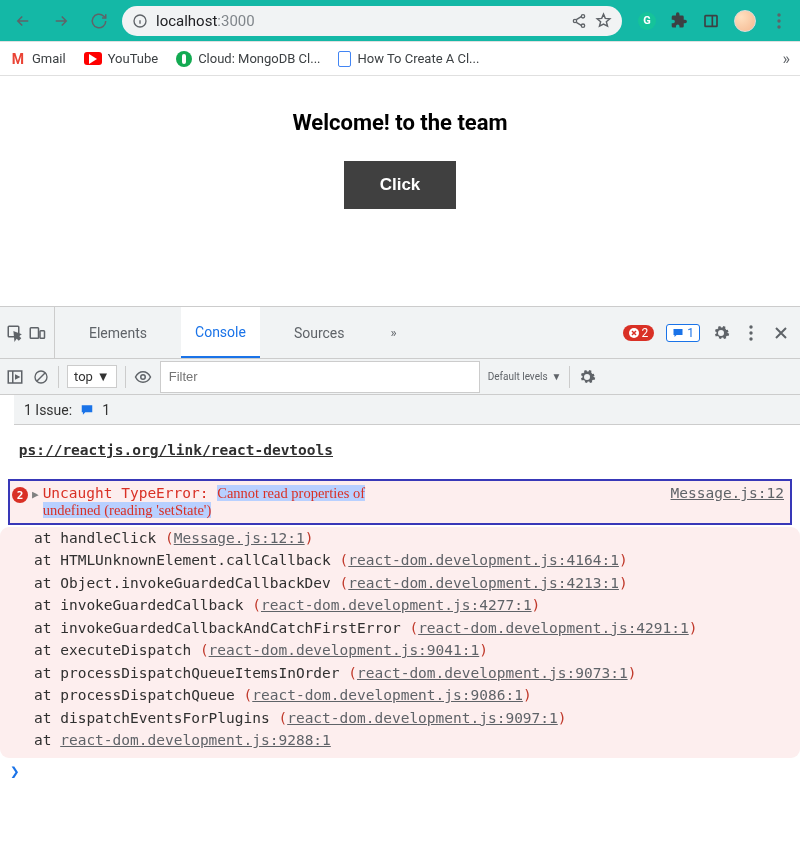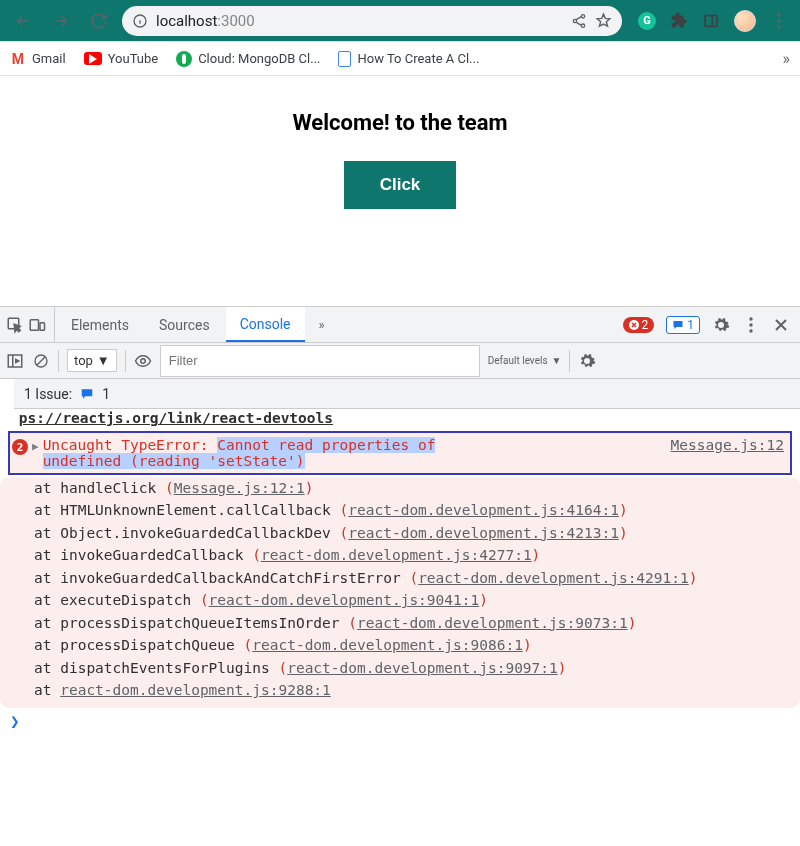--- a/index.html
+++ b/index.html
@@ -13,21 +13,21 @@
     overflow: hidden;
     background: #fff;
   }
   
   .toolbar {
     height: 42px;
     display: flex;
     align-items: center;
     padding: 0 8px;
     gap: 8px;
-    background: #0f766e;
+    background: #14b8a6;
     border-bottom: 1px solid #e0e0e0;
   }
   .nav-btn {
     width: 30px; height: 30px;
     display: flex; align-items: center; justify-content: center;
     border-radius: 50%;
     color: #5f6368;
   }
   .addr-wrap {
     flex: 1;
@@ -72,37 +72,37 @@
   .page {
     height: 230px;
     display:flex;
     flex-direction:column;
     align-items:center;
     padding-top: 34px;
     background:#fff;
   }
   .page h1 { font-size: 22px; font-weight: 700; margin: 0 0 26px; color:#000;}
   .click-btn {
-    background: #0f766e;
+    background: #404040;
     color: #fff;
     font-size: 17px;
     font-weight: 600;
     padding: 14px 36px;
     border: none;
   }
 
   
   .dt { border-top: 1px solid #ccc; height: 540px; display:flex; flex-direction:column; background:#fff;}
   .dt-tabs {
-    height: 36px;
+    height: 52px;
     display:flex; align-items:center;
     border-bottom: 1px solid #ccc;
     background:#f1f3f4;
     padding: 0 6px;
-    gap: 2px;
+    gap: 20px;
   }
   .dt-tabs .left-icons { display:flex; align-items:center; gap:4px; padding-right:8px; border-right:1px solid #ccc; height:100%;}
   .dt-tab { padding: 0 14px; height:100%; display:flex; align-items:center; font-size:14px; color:#5f6368;}
   .dt-tab.active { color:#1a73e8; border-bottom: 2px solid #1a73e8; background:#fff;}
   .dt-right { margin-left:auto; display:flex; align-items:center; gap:12px; padding-right:4px;}
   .badge-err { background:#d93025; color:#fff; border-radius:9px; padding:1px 6px; font-size:12px; display:flex; align-items:center; gap:3px;}
   .badge-msg { background:#fff; border:1px solid #1a73e8; border-radius:3px; padding:1px 5px; font-size:12px; display:flex; align-items:center; gap:3px; color:#1a73e8;}
 
   .dt-filter {
     height: 36px;
@@ -129,36 +129,36 @@
   }
 
   .dt-console {
     flex:1;
     overflow:hidden;
     font-family: Menlo, Consolas, monospace;
     font-size: 14.5px;
     position:relative;
     background:#fff;
   }
-  .log-line { padding: 1px 10px; }
+  .log-line { padding: 17px 10px; }
   .devtools-link { color:#303030; font-weight:bold; text-decoration:underline;}
 
   .err-block {
     border: 2px solid #3838b8;
     margin: 4px 8px 2px 8px;
     background: #fdeeee;
     padding: 4px 6px 4px 2px;
     display:flex;
     align-items:flex-start;
     gap:4px;
   }
   .err-circle { width:16px; height:16px; background:#d93025; color:#fff; border-radius:50%; font-size:11px; font-weight:bold; display:flex; align-items:center; justify-content:center; flex:0 0 16px; margin-top:2px;}
   .err-arrow { color:#808080; font-size:11px; margin-top:3px;}
   .err-text { color:#d93025; }
-  .err-hl { background: #b8d0ff; }
+  .err-hl { background: #b8d0ff; font-family: Liberation Serif, serif; }
   .err-src { margin-left:auto; color:#5f6368; text-decoration:underline; white-space:nowrap;}
 
   .trace {
     background:#fdeeee;
     padding: 0 10px 6px 34px;
     color:#303030;
     line-height: 1.55;
     border-radius: 9px;
   }
   .trace .at { color:#303030;}
@@ -268,22 +268,22 @@
           </svg>
         </span>
       <span class="tb-icon">
           <svg width="18" height="18" viewBox="0 0 24 24" fill="none" stroke="#5f6368" stroke-width="2">
             <rect x="3" y="5" width="11" height="14" rx="1"></rect>
             <rect x="16" y="9" width="6" height="10" rx="1"></rect>
           </svg>
         </span>
     </div>
     <div class="dt-tab">Elements</div>
+    <div class="dt-tab active">Console</div>
     <div class="dt-tab">Sources</div>
-    <div class="dt-tab active">Console</div>
     <span class="tb-icon" style="margin-left:6px;">»</span>
     <div class="dt-right">
       <span class="badge-err">
         <svg width="10" height="10" viewBox="0 0 10 10">
             <circle cx="5" cy="5" r="5" fill="#fff"></circle>
             <path d="M3 3l4 4M7 3l-4 4" stroke="#d93025" stroke-width="1.5"></path>
           </svg>
         <span>2</span>
       </span>
       <span class="badge-msg">

